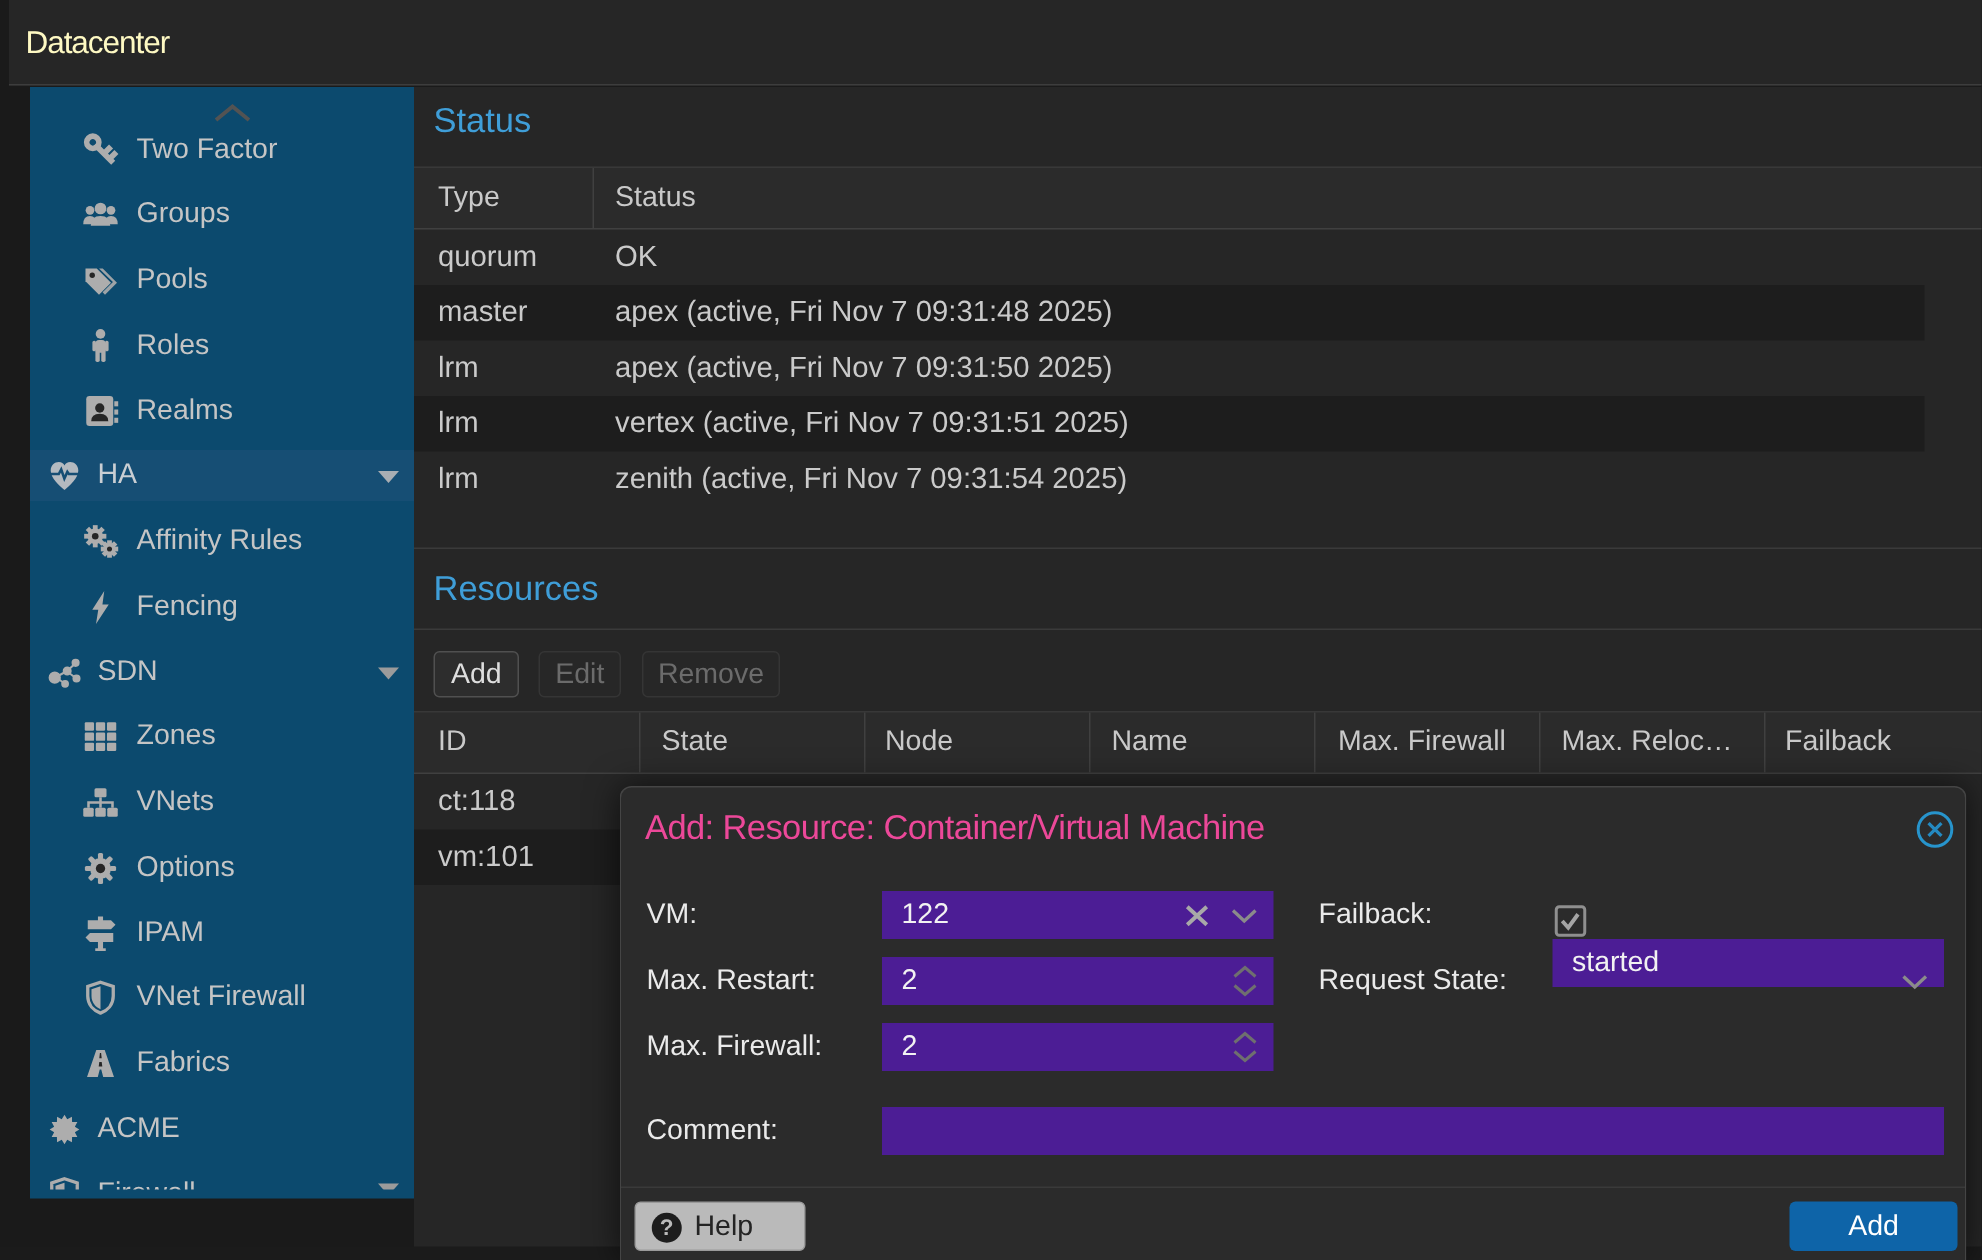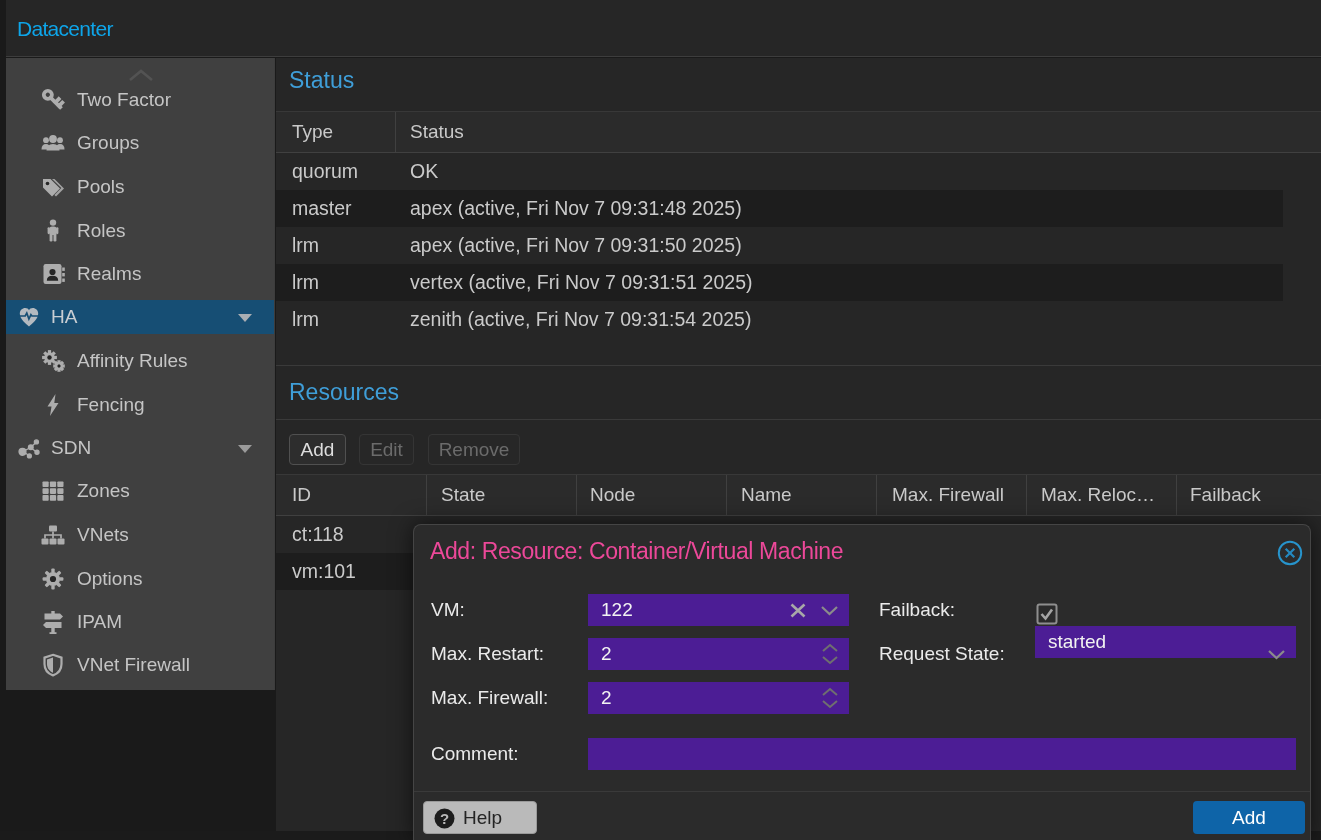--- a/index.html
+++ b/index.html
@@ -1,17 +1,17 @@
 <!DOCTYPE html>
 <html><head><meta charset="utf-8"><style>
 *{margin:0;padding:0;box-sizing:border-box}
 html,body{width:1321px;height:840px;overflow:hidden;background:#1a1a1a;font-family:"Liberation Sans",sans-serif}
 #topbar{position:absolute;left:6px;top:0;width:1315px;height:57px;background:#262626;border-bottom:1px solid #3d3d3d}
-#topbar .t{position:absolute;left:11px;top:17px;font-size:21px;letter-spacing:-0.7px;color:#0ea5e9}
-#sidebar{position:absolute;left:6px;top:58px;width:269px;height:632px;background:#404040;border-right:1px solid #3d3d3d;overflow:hidden}
+#topbar .t{position:absolute;left:11px;top:17px;font-size:21px;letter-spacing:-0.7px;color:#fef9c3}
+#sidebar{position:absolute;left:20px;top:58px;width:269px;height:741px;background:#0c4a6e;border-right:1px solid #3d3d3d;overflow:hidden}
 #content{position:absolute;left:276px;top:58px;width:1045px;height:782px;background:#262626}
 .trow{position:absolute;left:0;width:268px;height:34px}
 .trow.sel{background:#164e74}
 .ticon{position:absolute;top:4px;width:26px;height:26px}
 .tlabel{position:absolute;top:0;line-height:34px;font-size:19px;color:#c5c5c5;white-space:nowrap}
 .trow.sel .tlabel{color:#c9ced3}
 .arr{position:absolute;right:22px;top:14px;width:0;height:0;border-left:7px solid transparent;border-right:7px solid transparent;border-top:8px solid #9b9b9b}
 .chev{position:absolute}
 #treeclip{position:absolute;left:0;top:0;width:269px;height:735px;overflow:hidden}
 #bottomband{position:absolute;left:0;top:831px;width:1321px;height:9px;background:#1b1b1b;z-index:3}

